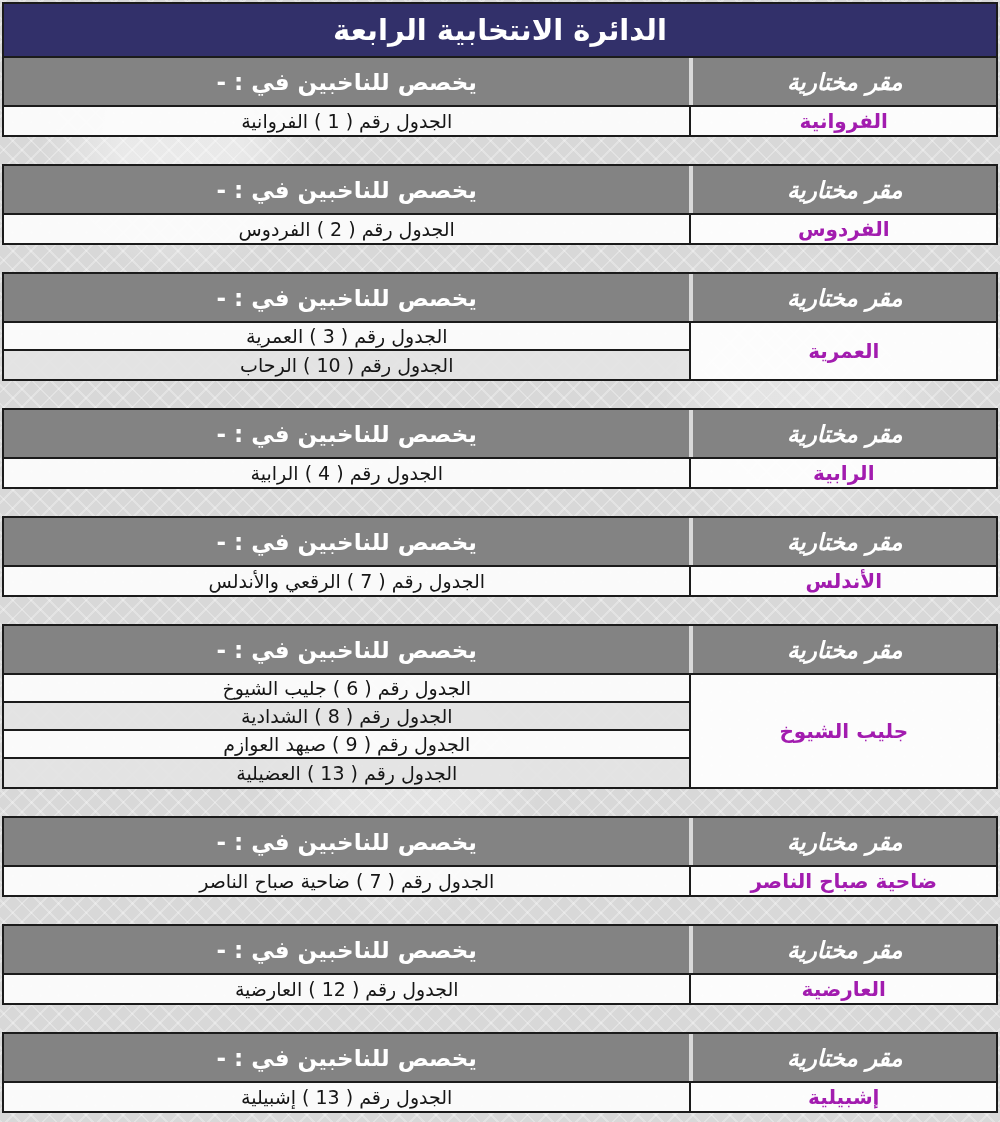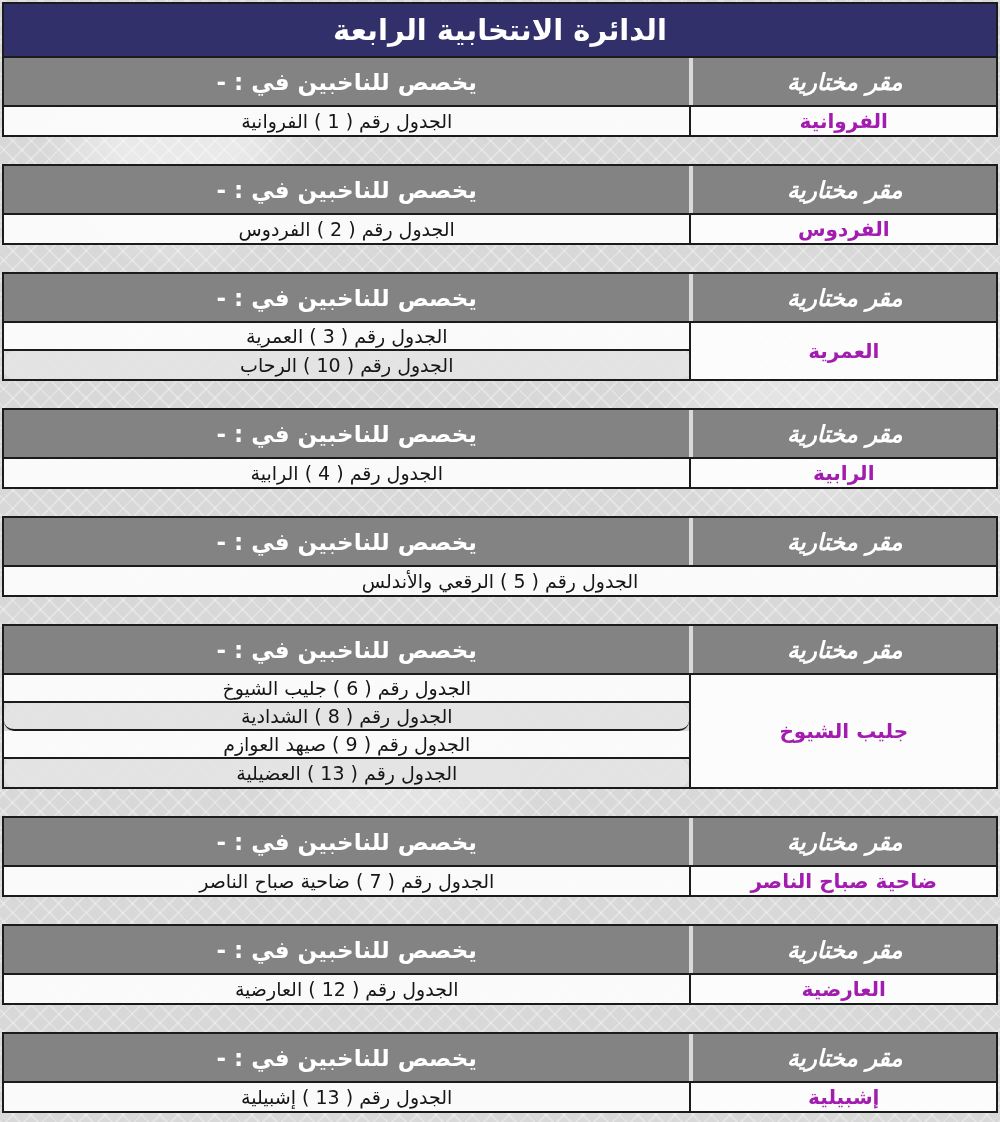--- a/index.html
+++ b/index.html
@@ -86,21 +86,21 @@
     flex-direction:column;
   }
   .row{
     height:28px;
     background:var(--row_bg);
     border-bottom:2px solid var(--border);
     display:flex;align-items:center;justify-content:center;
     font-size:19px;color:#161616;
     white-space:nowrap;
   }
-  .row.alt{background:var(--row_alt_bg);border-radius:10px;}
+  .row.alt{background:var(--row_alt_bg);}
   .row:last-child{border-bottom:none;}
 </style>
 </head>
 <body>
 
 <div id="doc">
 
   <div>
   <div class="section">
     <div class="title-bar">الدائرة الانتخابية الرابعة</div>
@@ -159,22 +159,23 @@
     </div>
   </div>
 
   <div class="section">
 
     <div class="sec-header">
       <div class="hdr-area">مقر مختارية</div>
       <div class="hdr-voters">يخصص للناخبين في : -</div>
     </div>
     <div class="sec-body">
-      <div class="rows-cell">
-            <div class="row">الجدول رقم ( 5 ) الرقعي والأندلس</div>
+      <div class="area-cell">الأندلس</div>
+      <div class="rows-cell">
+            <div class="row">الجدول رقم ( 7 ) الرقعي والأندلس</div>
           </div>
     </div>
   </div>
 
   <div class="section">
 
     <div class="sec-header">
       <div class="hdr-area">مقر مختارية</div>
       <div class="hdr-voters">يخصص للناخبين في : -</div>
     </div>

